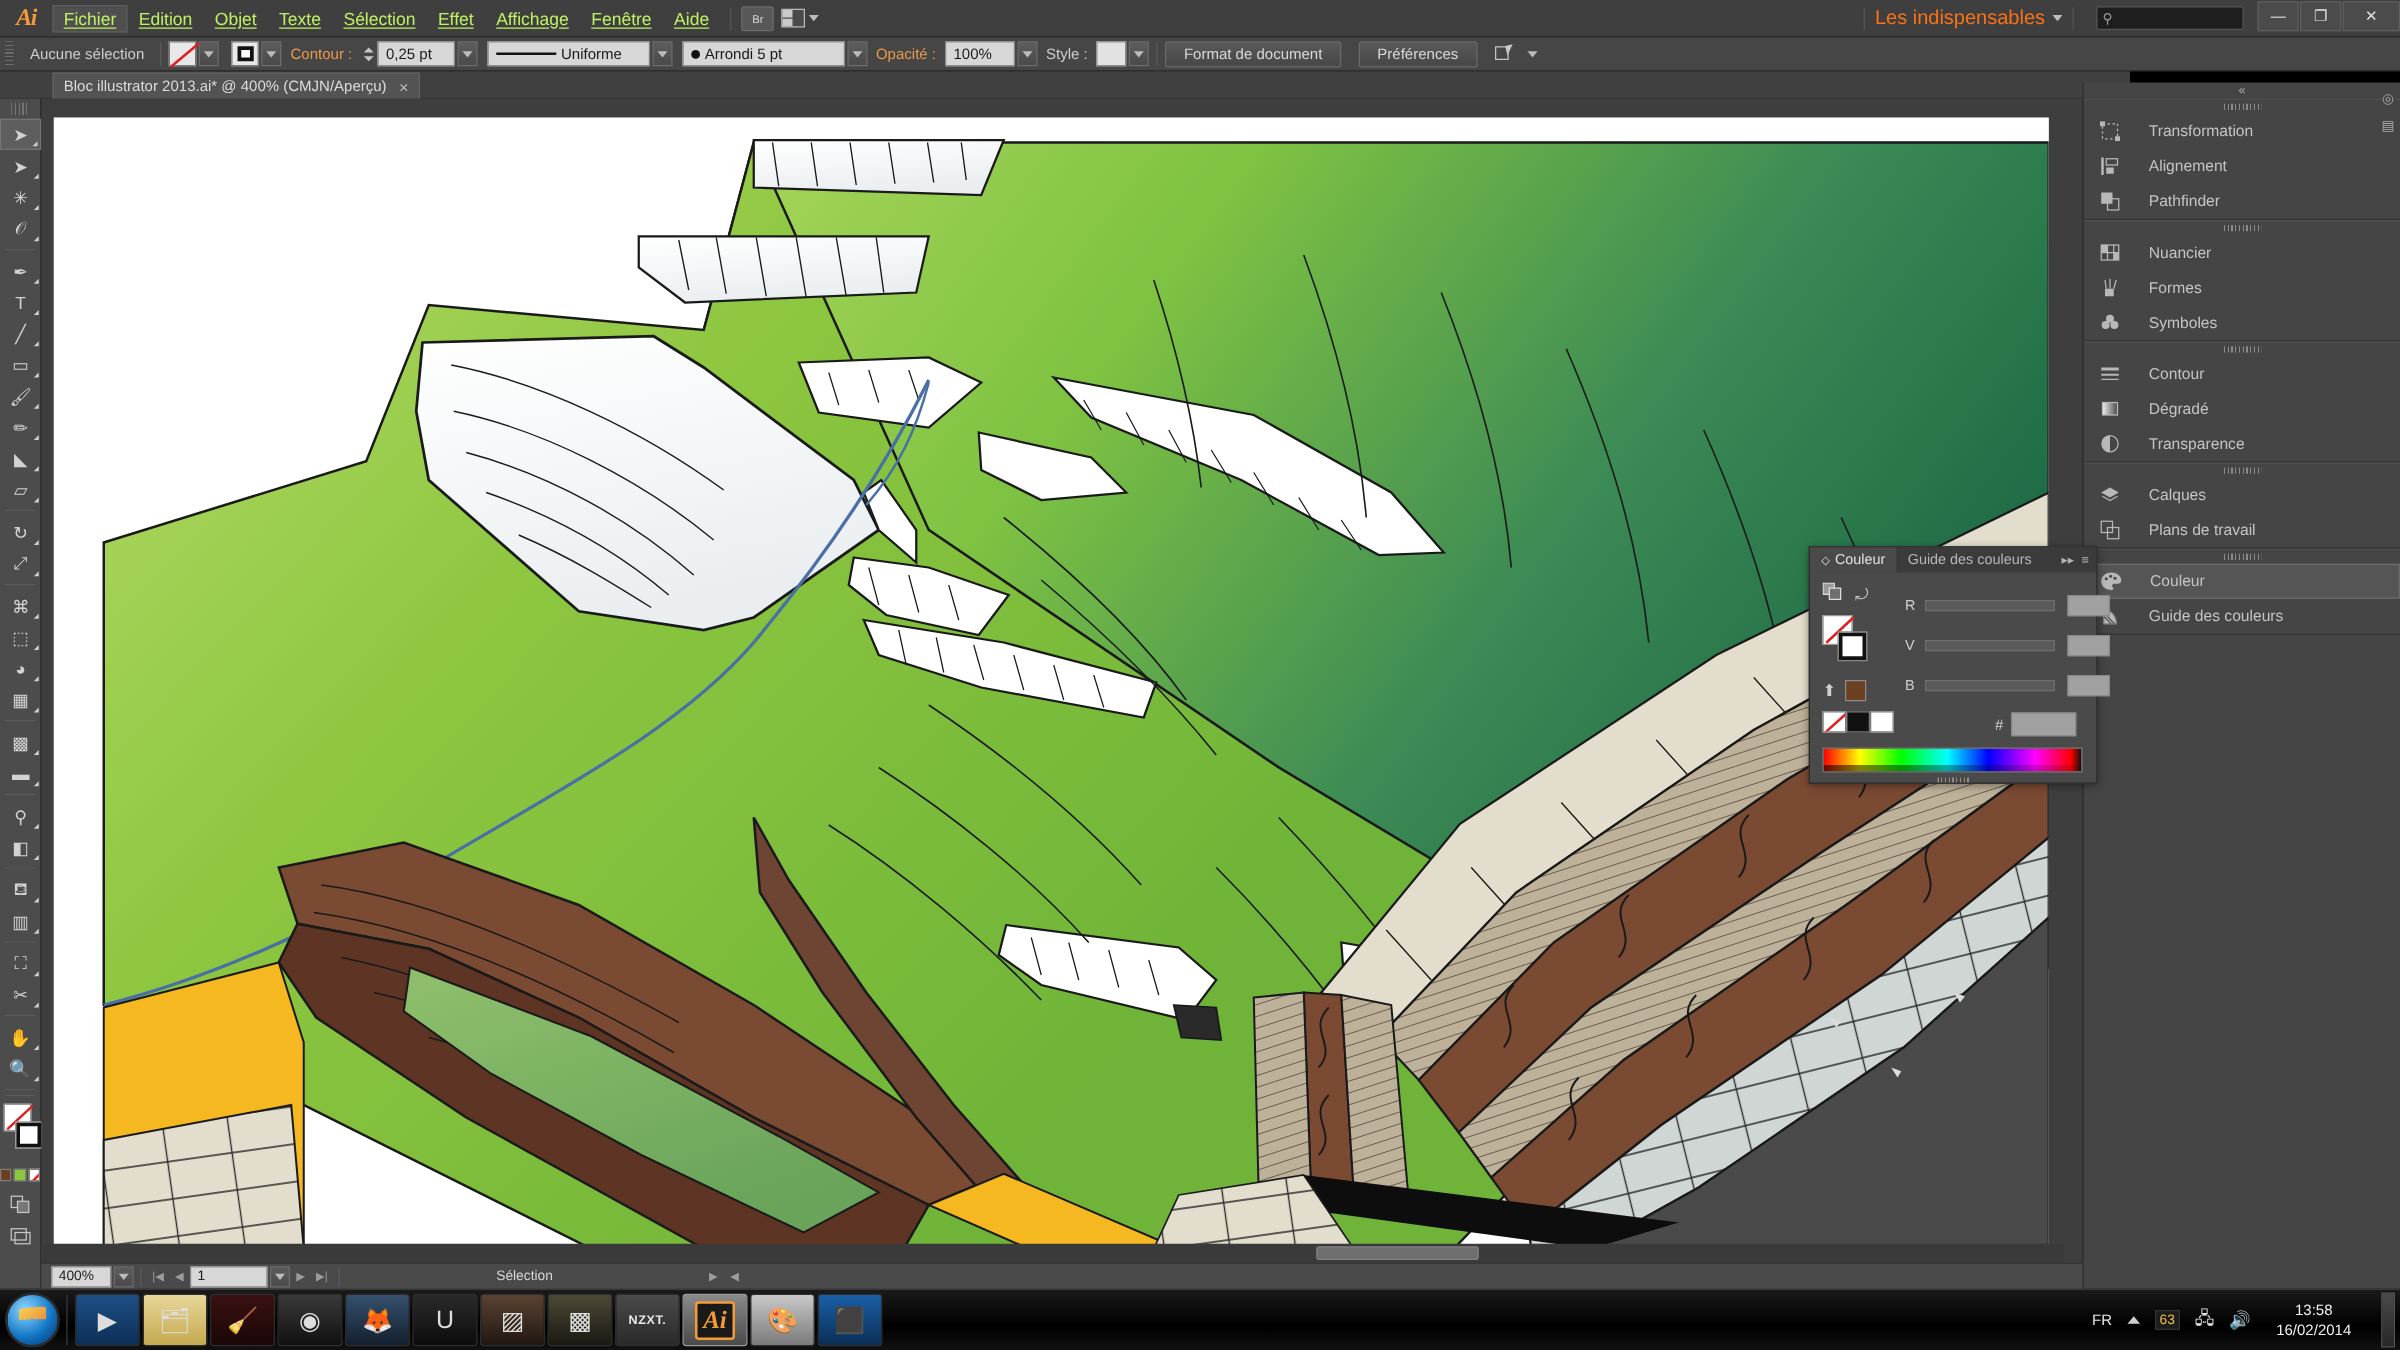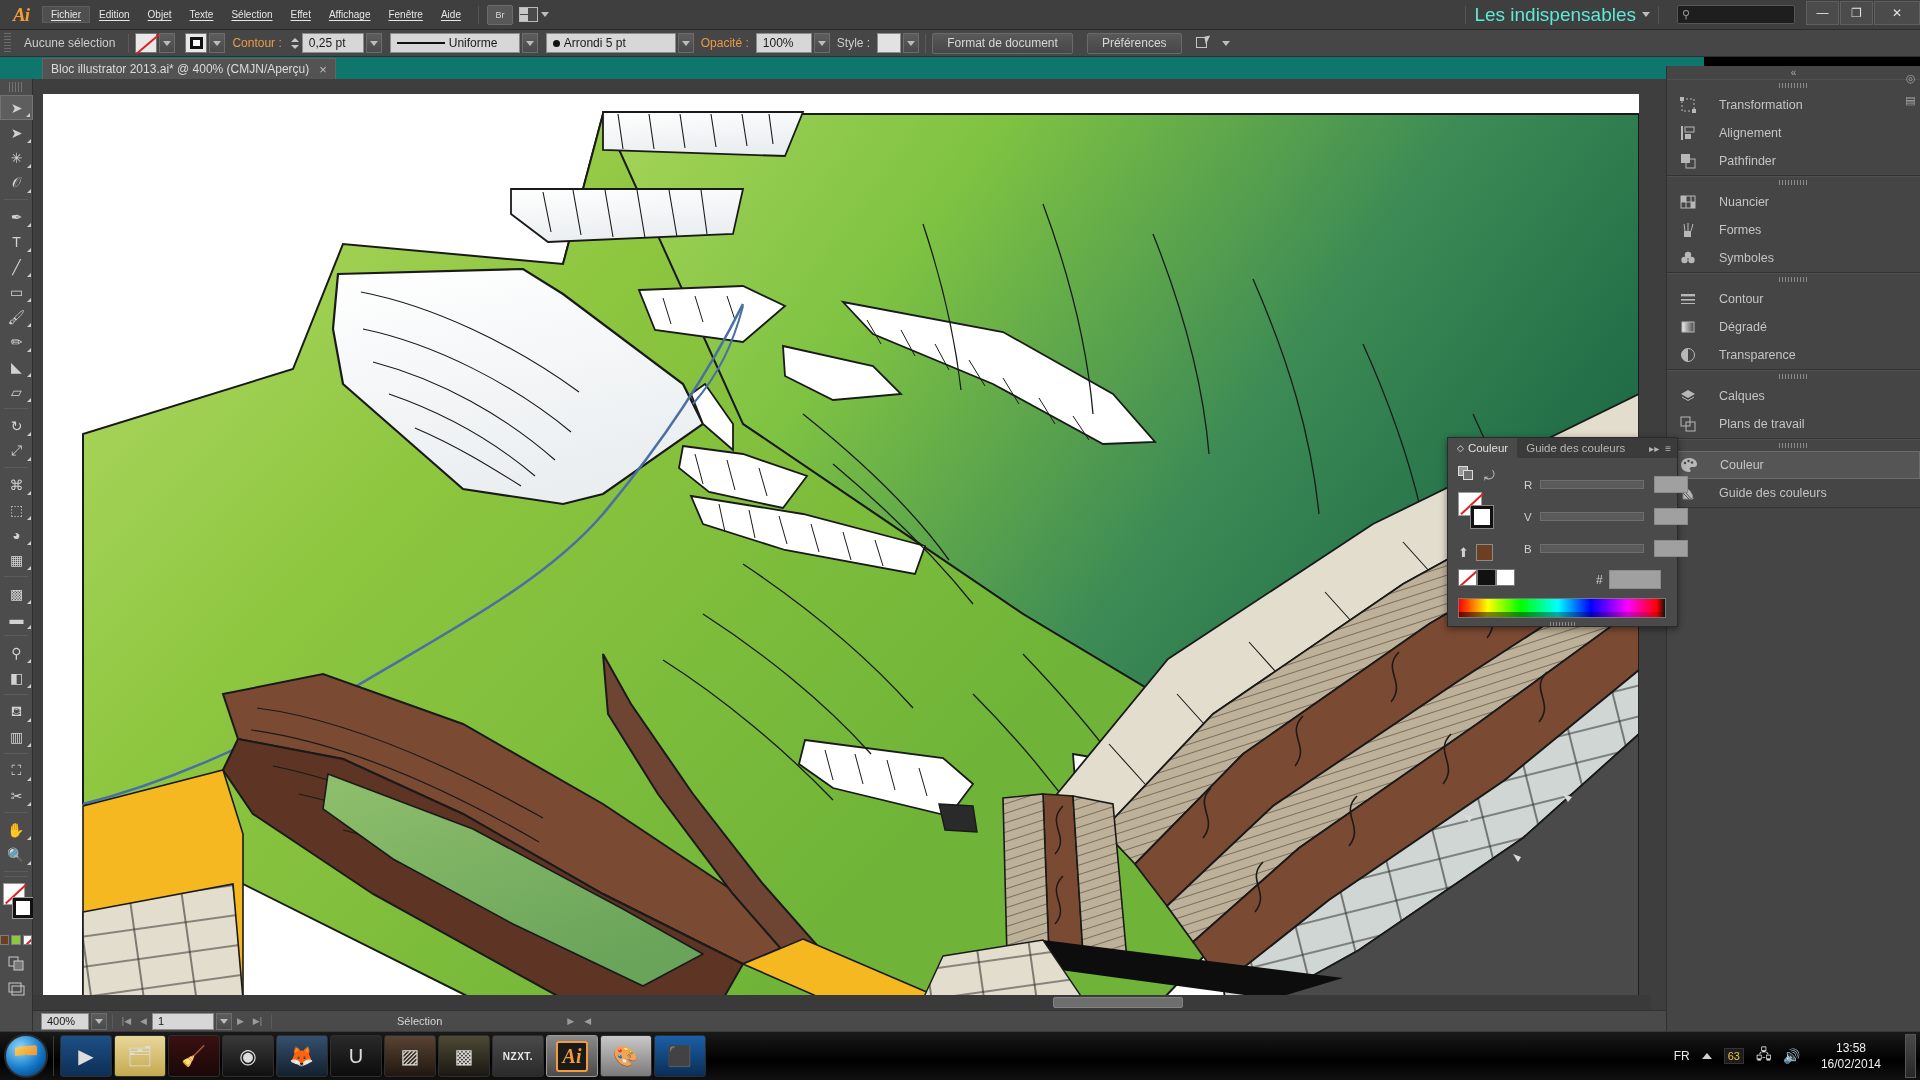--- a/index.html
+++ b/index.html
@@ -16,21 +16,21 @@
     position: absolute; left: 0; top: 0; width: 1920px; height: 30px;
     background: #3f3f3f; display: flex; align-items: center;
     border-bottom: 1px solid #2b2b2b;
   }
   .ai-logo {
     width: 42px; height: 30px; display: flex; align-items: center; justify-content: center;
     color: #f59b35; font-weight: bold; font-size: 19px; font-style: italic;
     font-family: "Liberation Serif", serif; letter-spacing: -1px;
   }
   .menu-item {
-    padding: 3px 9px; font-size: 10px; color: #e5e5e5; cursor: default;
+    padding: 3px 9px; font-size: 14px; color: #bef264; cursor: default;
     text-decoration: none; white-space: nowrap;
   }
   .menu-item span { text-decoration: underline; text-underline-offset: 2px; }
   .menu-item.active { background: #4f4f4f; border: 1px solid #5e5e5e; padding: 2px 8px; }
   .menu-sep { width: 1px; height: 18px; background: #555; margin: 0 8px; }
   .br-btn {
     width: 26px; height: 20px; background: #585858; border: 1px solid #6b6b6b;
     border-radius: 2px; font-size: 9px; color: #d6d6d6; display: flex;
     align-items: center; justify-content: center;
   }
@@ -40,21 +40,21 @@
     position: relative;
   }
   .arrange-ico:before {
     content:''; position:absolute; left:0; top:0; width: 8px; height: 6px; background:#c9c9c9;
   }
   .arrange-ico:after {
     content:''; position:absolute; left:0; top:7px; width: 8px; height: 6px; background:#c9c9c9;
   }
   .caret-d { width:0;height:0;border-left:4px solid transparent;border-right:4px solid transparent;border-top:5px solid #bcbcbc; }
   .menu-right { margin-left: auto; display: flex; align-items: center; height: 30px; }
-  .ws-label { font-size: 19px; color: #5eead4; padding-right: 6px; }
+  .ws-label { font-size: 16px; color: #f97316; padding-right: 6px; }
   .search-box {
     width: 118px; height: 19px; background: #1e1e1e; border: 1px solid #565656;
     border-radius: 2px; margin: 0 10px; display: flex; align-items: center; padding-left: 4px;
   }
   .search-ico { font-size: 11px; color: #9a9a9a; }
   .win-btns { display: flex; height: 30px; }
   .win-btn {
     width: 33px; height: 24px; margin-top: 1px; background: #4b4b4b; border: 1px solid #5f5f5f;
     color: #e2e2e2; font-size: 12px; display: flex; align-items: center; justify-content: center;
     margin-left: 1px;
@@ -109,21 +109,21 @@
     color: #d8d8d8; font-size: 12px; display:flex;align-items:center;justify-content:center;
     padding: 0 14px; border-radius:2px;
   }
   .align-ico { width: 20px; height: 16px; position: relative; }
   .align-ico:before{content:'';position:absolute;left:0;top:2px;width:9px;height:9px;border:1px solid #c4c4c4;}
   .align-ico:after{content:'';position:absolute;left:9px;top:1px;width:0;height:0;
     border-left:6px solid #c9c9c9;border-bottom:8px solid transparent;transform:rotate(-12deg);}
 
   
   .tabbar {
-    position: absolute; left: 0; top: 57px; width: 1704px; height: 22px; background: #0f766e;
+    position: absolute; left: 0; top: 57px; width: 1704px; height: 22px; background: #404040;
   }
   .doctab {
     position:absolute; left: 42px; top: 1px; height: 21px; background: #535353;
     border: 1px solid #636363; border-bottom: none; display: flex; align-items: center;
     padding: 0 8px; gap: 10px; font-size: 12px; color: #dcdcdc; white-space: nowrap;
   }
   .doctab .x { font-size: 13px; color: #bdbdbd; }
 
   
   .toolbar {

